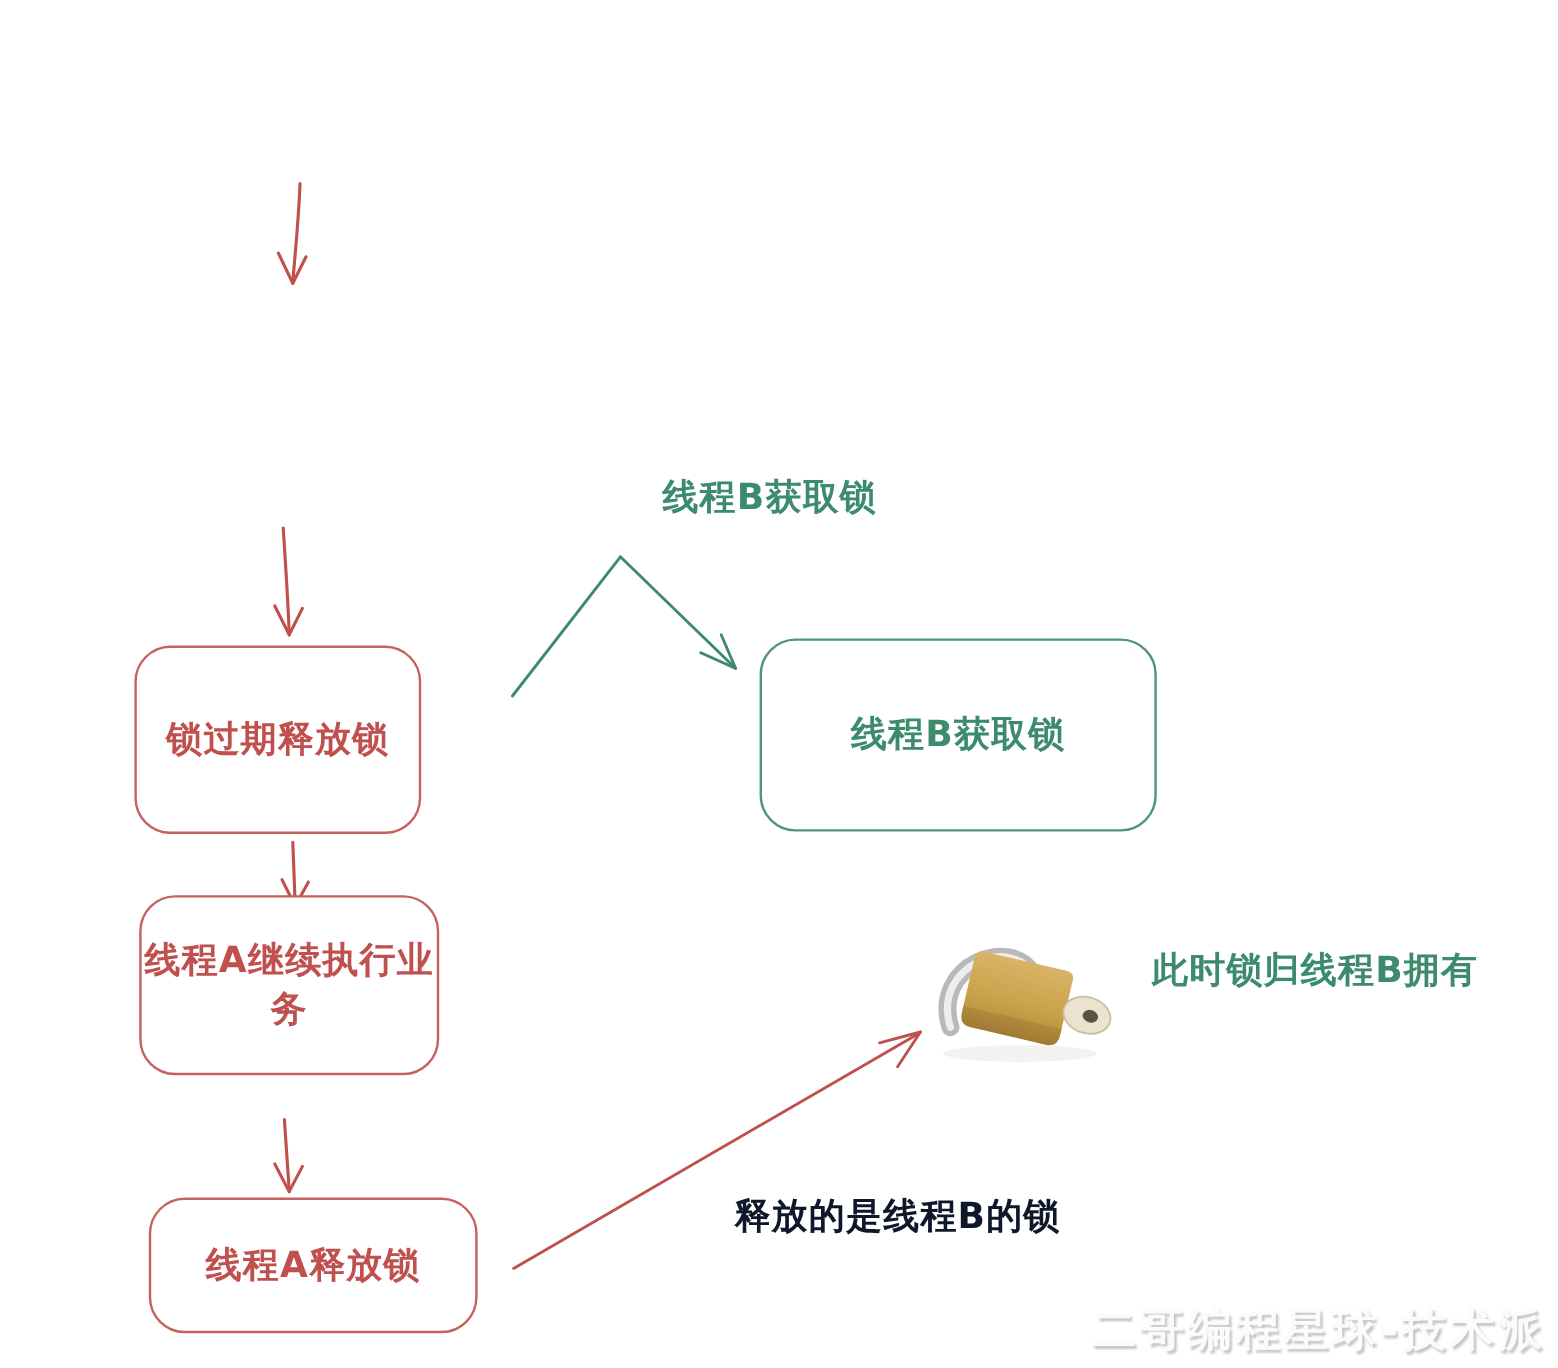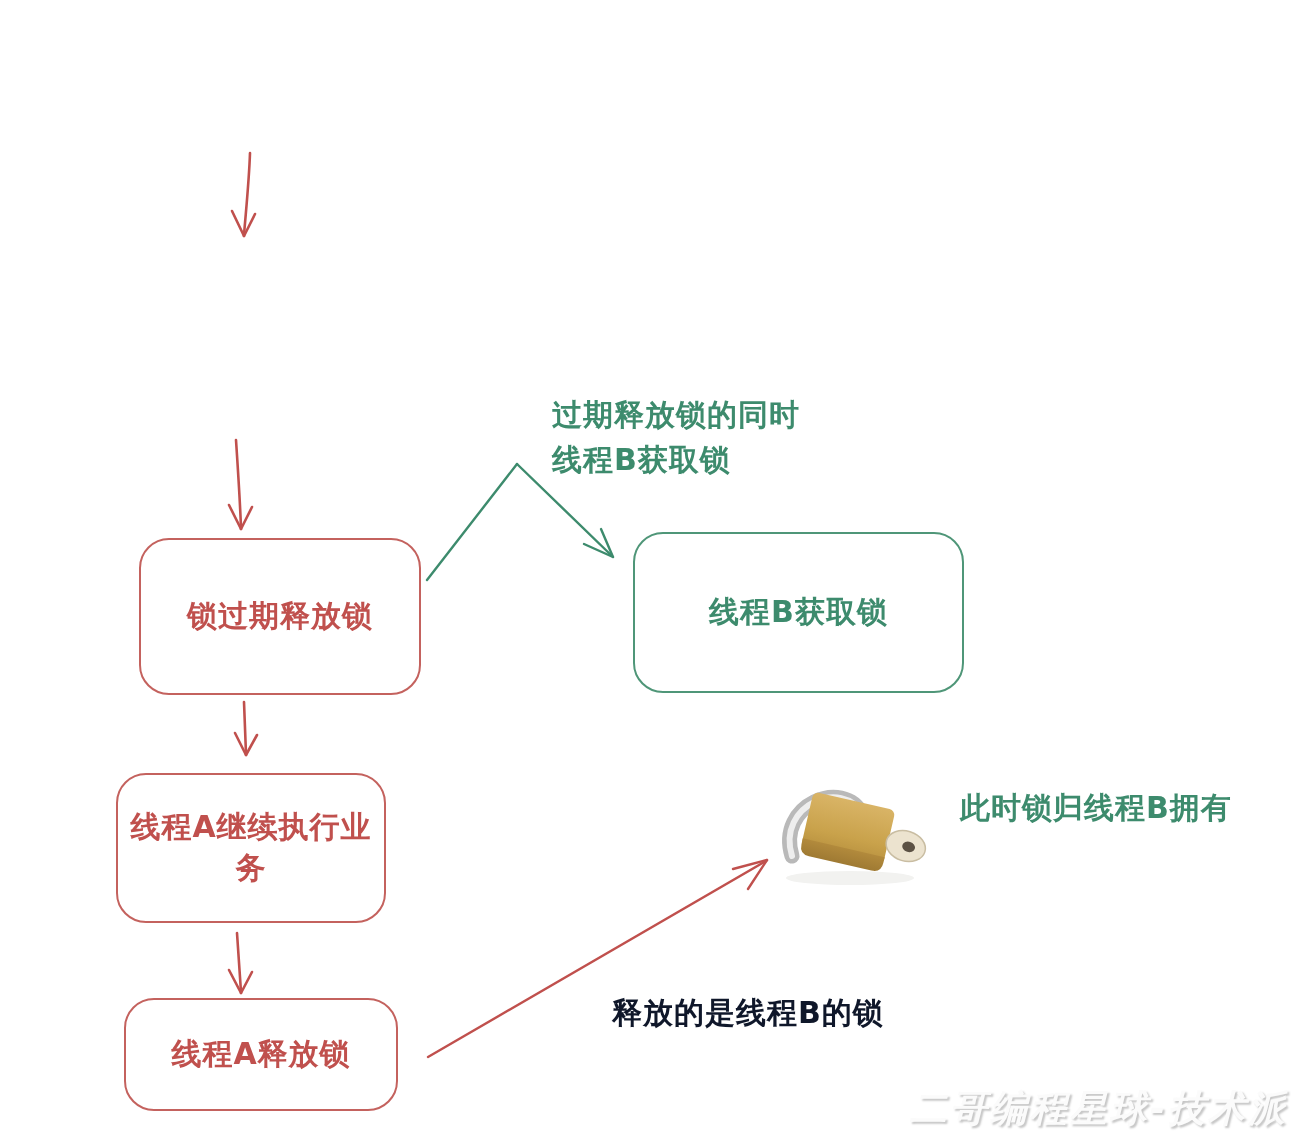--- a/index.html
+++ b/index.html
@@ -10,21 +10,21 @@
         border-radius:30px;background:#ffffff;box-sizing:border-box;
         font-size:30px;font-weight:600;letter-spacing:1px;text-align:center;}
   .node.red{border:2.5px solid #c4625e;color:#c0504d;}
   .node.green{border:2.5px solid #4f9678;color:#3d8b6d;}
   .note{position:absolute;font-size:30px;font-weight:600;letter-spacing:1px;white-space:nowrap;}
   .note.green{color:#3d8b6d;}
   .note.red{color:#0f172a;}
   .note .line{display:block;line-height:45px;}
   .watermark{position:absolute;right:10px;top:1084px;font-size:37px;font-weight:700;
              letter-spacing:3px;color:#fbfbfb;
-             text-shadow:2px 2px 2px #c6c6c6, -1px -1px 0 #ffffff;white-space:nowrap;font-style:italic;}
+             text-shadow:2px 2px 2px #c6c6c6, -1px -1px 0 #ffffff;white-space:nowrap;}
   .padlock{position:absolute;left:762px;top:768px;}
 </style>
 </head>
 <body>
 
 <div class="canvas">
 
   <svg class="arrow-layer" viewBox="0 0 1298 1140">
 
     <g stroke="#c0504d" stroke-width="2.6" fill="none" stroke-linecap="round">
@@ -60,38 +60,37 @@
 
     <g stroke="#c0504d" stroke-width="2.4" fill="none" stroke-linecap="round">
       <path d="M428 1057 L766 861"></path>
       <path d="M767 860 L733 869"></path>
       <path d="M767 860 L748 889"></path>
     </g>
   </svg>
 
 
 
-  <div class="node red" style="left:112px;top:538px;width:282px;height:157px;margin-left:27px;">
+  <div class="node red" style="left:112px;top:538px;width:239px;height:157px;">
     <span>锁过期释放锁</span>
   </div>
 
-  <div class="node red" style="left:116px;top:773px;width:270px;height:150px;">
+  <div class="node red" style="left:116px;top:746px;width:250px;height:150px;">
     <span>线程A继续执行业务</span>
   </div>
 
   <div class="node red" style="left:124px;top:998px;width:274px;height:113px;">
     <span>线程A释放锁</span>
   </div>
 
   <div class="node green" style="left:633px;top:532px;width:331px;height:161px;">
     <span>线程B获取锁</span>
   </div>
 
   <div class="note green" style="left:552px;top:392px;">
-    <span class="line">过期释放锁的同时</span>
     <span class="line">线程B获取锁</span>
   </div>
 
   <div class="note green" style="left:943px;top:788px;margin-left:17px;">
     <span>此时锁归线程B拥有</span>
   </div>
 
   <div class="note red" style="left:612px;top:993px;">
     <span>释放的是线程B的锁</span>
   </div>

